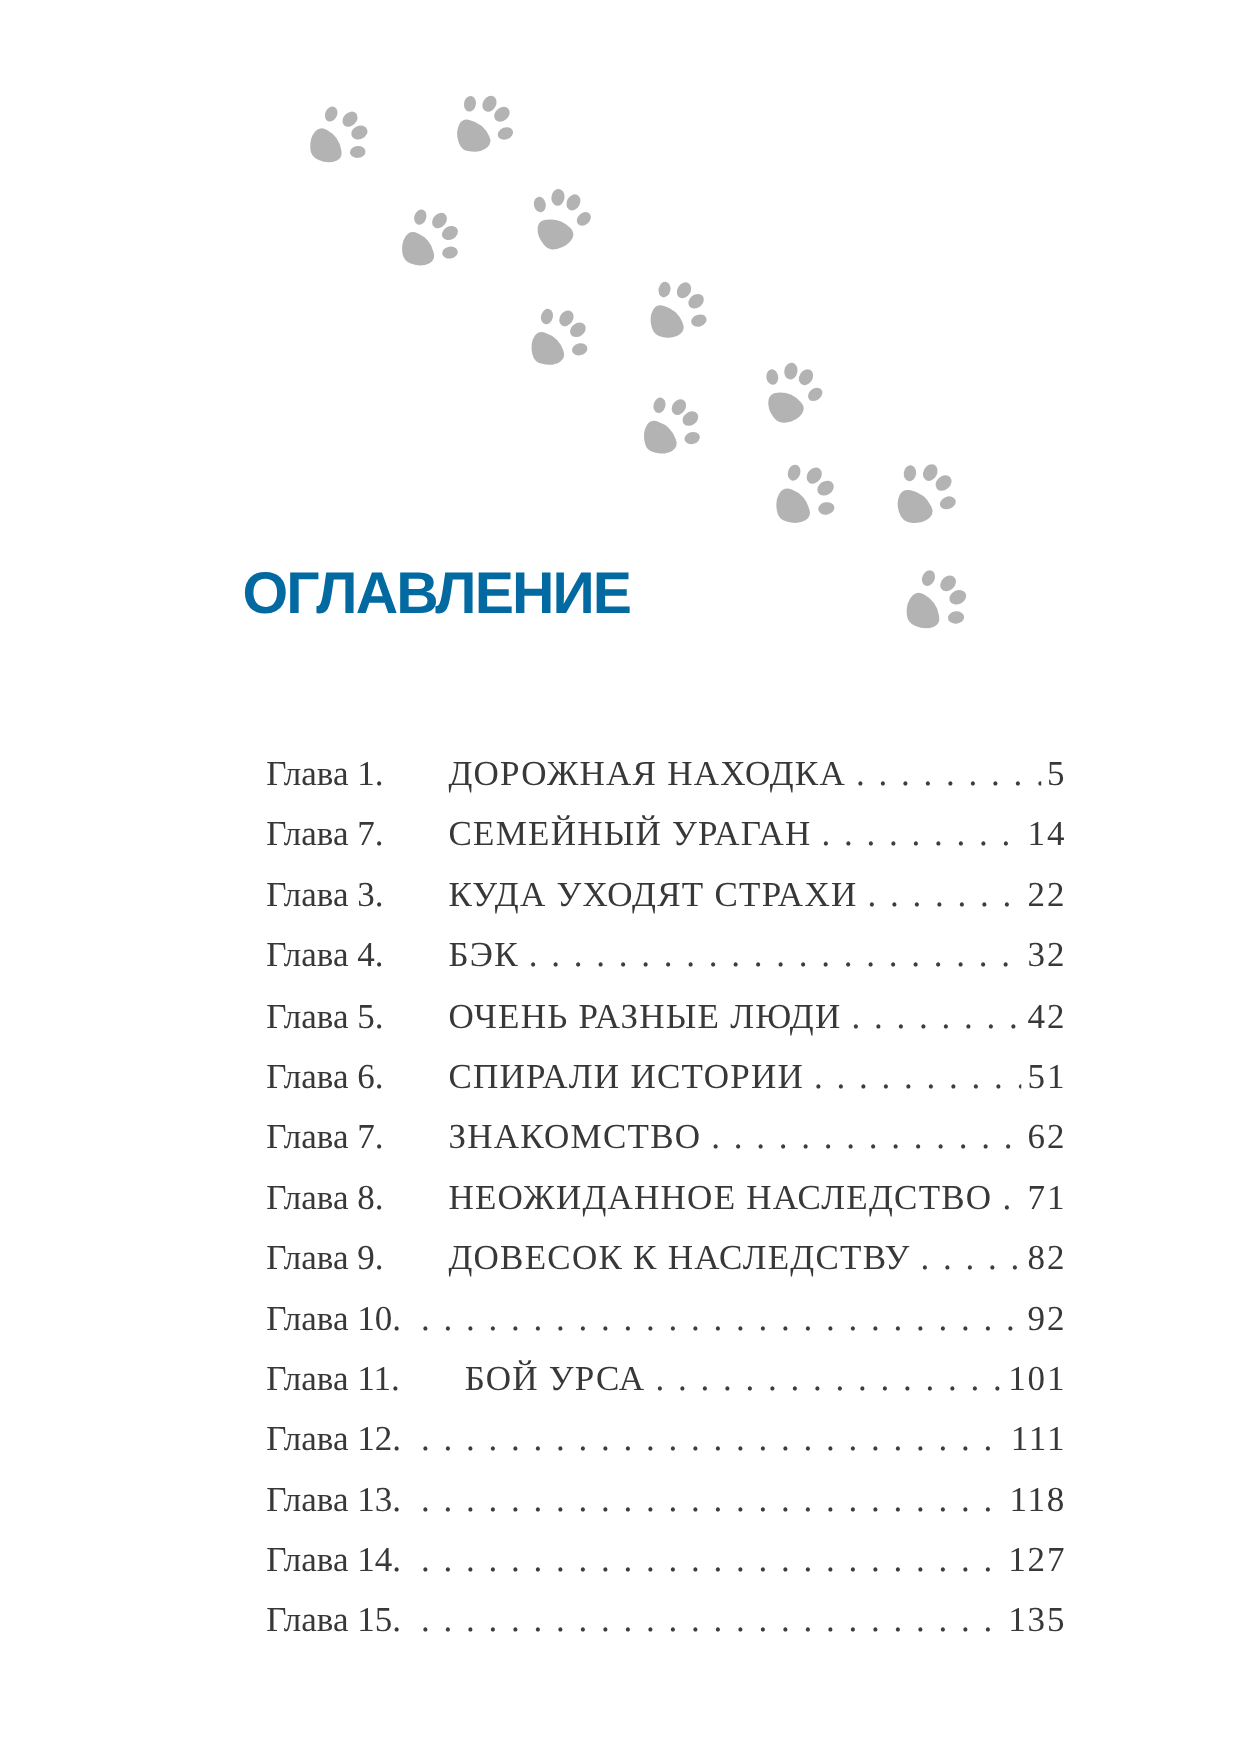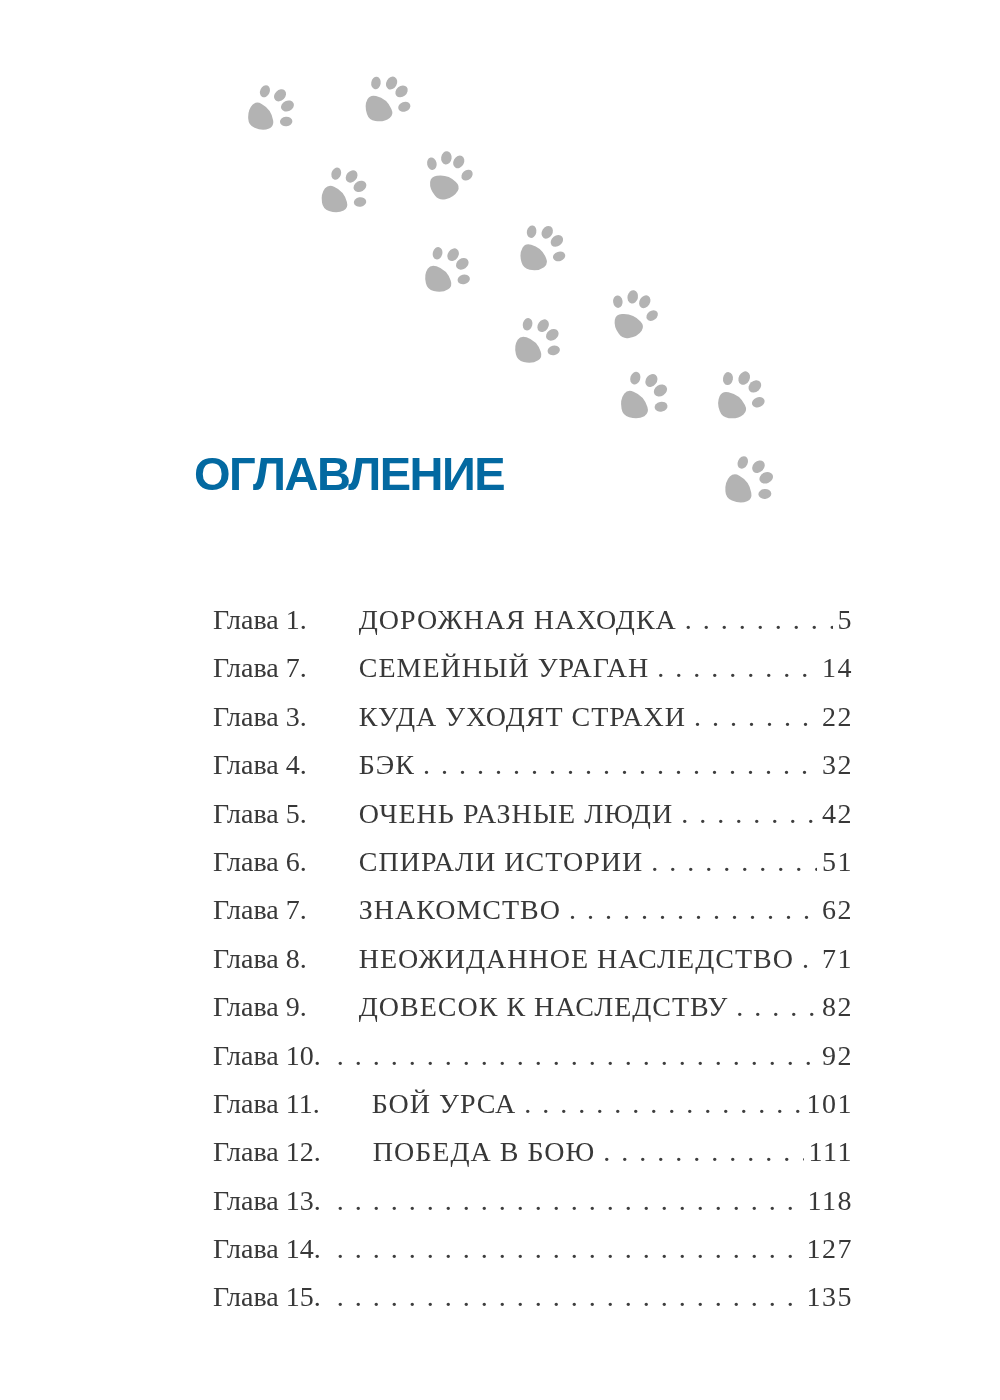--- a/index.html
+++ b/index.html
@@ -199,21 +199,20 @@
 
     <div class="row">
       <span class="chap">Глава 11.</span>
       <span class="ctitle">БОЙ УРСА</span>
       <span class="leader">. . . . . . . . . . . . . . . . . . . . . . . . . . . . . . . . . . . . . . . . . . . . . . . . . . . . . . . . . . . . . . . . . . . . . . . . . . . . . . . . </span>
       <span class="pnum">101</span>
     </div>
 
     <div class="row">
       <span class="chap">Глава 12.</span>
-      <span class="ctitle">ПОБЕДА В БОЮ</span>
       <span class="leader">. . . . . . . . . . . . . . . . . . . . . . . . . . . . . . . . . . . . . . . . . . . . . . . . . . . . . . . . . . . . . . . . . . . . . . . . . . . . . . . . </span>
       <span class="pnum">111</span>
     </div>
 
     <div class="row">
       <span class="chap">Глава 13.</span>
       <span class="leader">. . . . . . . . . . . . . . . . . . . . . . . . . . . . . . . . . . . . . . . . . . . . . . . . . . . . . . . . . . . . . . . . . . . . . . . . . . . . . . . . </span>
       <span class="pnum">118</span>
     </div>
 

